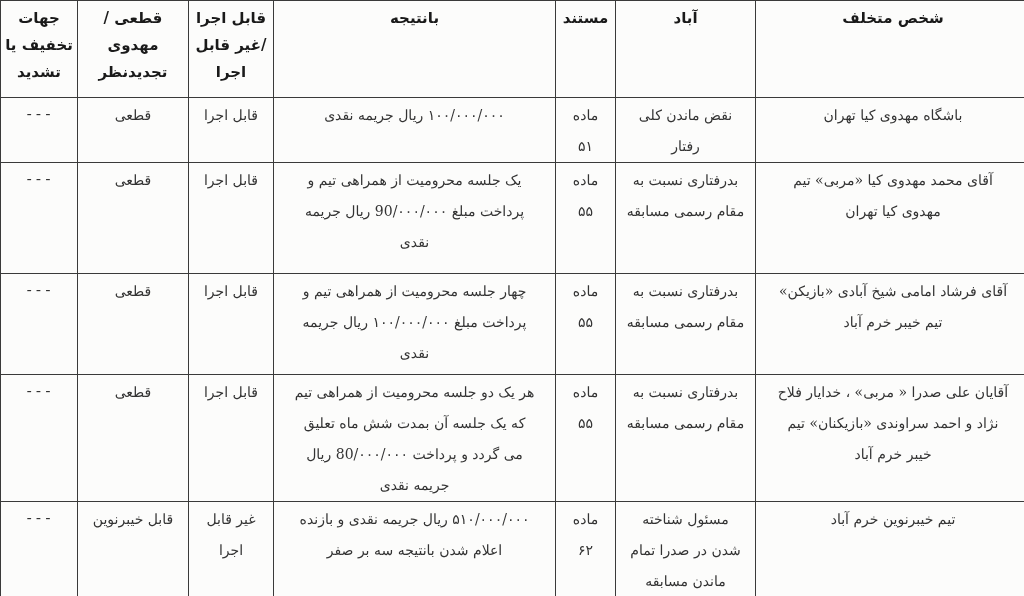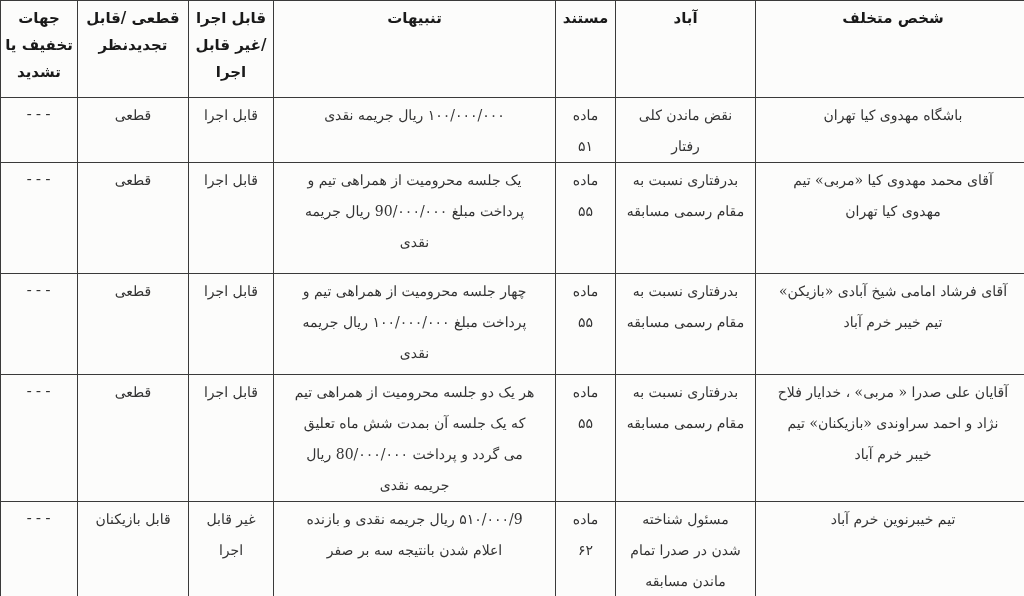--- a/index.html
+++ b/index.html
@@ -62,29 +62,29 @@
       <th>
             <span class="cell-text">شخص متخلف</span>
           </th>
       <th>
             <span class="cell-text">آباد</span>
           </th>
       <th colspan="2">
             <span class="cell-text">مستند</span>
           </th>
       <th>
-            <span class="cell-text">تنبیهات</span>
+            <span class="cell-text">بانتیجه</span>
           </th>
       <th>
             <span class="cell-text">قابل اجرا
 /غیر قابل
 اجرا</span>
           </th>
       <th>
-            <span class="cell-text">قطعی /قابل
+            <span class="cell-text">قطعی /مهدوی
 تجدیدنظر</span>
           </th>
       <th>
             <span class="cell-text">جهات
 تخفیف یا
 تشدید</span>
           </th>
     </tr>
 
     <tr style="height:58px">
@@ -209,29 +209,29 @@
       <td>
             <span class="cell-text">مسئول شناخته
 شدن در صدرا تمام
 ماندن مسابقه</span>
           </td>
       <td colspan="2">
             <span class="cell-text">ماده
 ۶۲</span>
           </td>
       <td>
-            <span class="cell-text">۵۱۰/۰۰۰/9 ریال جریمه نقدی و بازنده
+            <span class="cell-text">۵۱۰/۰۰۰/۰۰۰ ریال جریمه نقدی و بازنده
 اعلام شدن بانتیجه سه بر صفر</span>
           </td>
       <td>
             <span class="cell-text">غیر قابل
 اجرا</span>
           </td>
       <td>
-            <span class="cell-text">قابل بازیکنان</span>
+            <span class="cell-text">قابل خیبرنوین</span>
           </td>
       <td class="dash">
             <span class="cell-text">---</span>
           </td>
     </tr>
   </tbody>
     </table>
 </div>
 
 </body></html>

